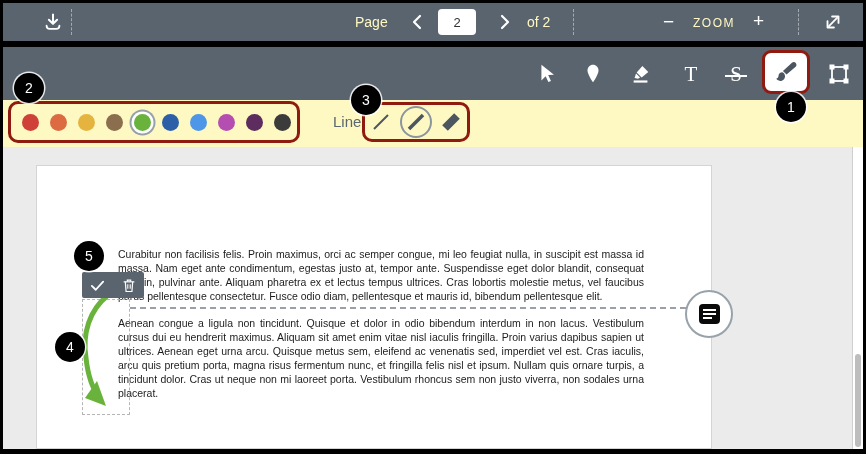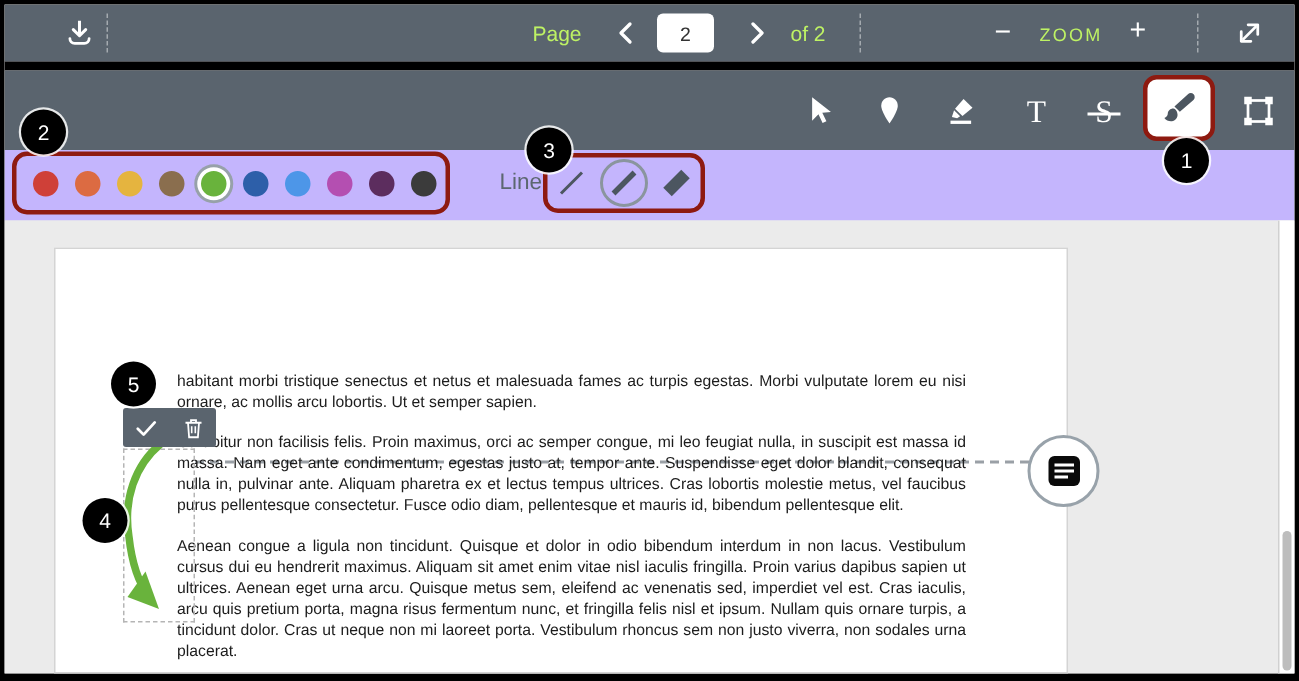--- a/index.html
+++ b/index.html
@@ -3,39 +3,39 @@
 <meta charset="utf-8">
 <style>
   * { margin:0; padding:0; box-sizing:border-box; }
   body { font-family:"Liberation Sans", sans-serif; background:#fff; }
   .stage { position:relative; width:866px; height:454px; background:#000; overflow:hidden; }
   .inner { position:absolute; left:3px; top:3px; width:860px; height:446px; background:#ebebeb; overflow:hidden; }
 
   
   .toolbar-top { position:absolute; left:0; top:0; width:100%; height:38px; background:#5a646e; }
   .toolbar-top .sep { position:absolute; top:6px; height:26px; width:0; border-left:1px dashed rgba(255,255,255,.45); }
-  .tt-label { position:absolute; color:#bef264; font-size:14px; }
+  .tt-label { position:absolute; color:#fef9c3; font-size:14px; }
   .page-input { position:absolute; left:435px; top:6px; width:38px; height:26px; border:none; border-radius:4px;
     background:#fff; color:#333; font-size:13px; text-align:center; font-family:"Liberation Sans",sans-serif; }
   .chev { position:absolute; top:11px; }
   .zoom-glyph { position:absolute; color:#fff; font-size:19px; font-weight:400; }
 
   
   .black-divider { position:absolute; left:0; top:38px; width:100%; height:6px; background:#000; }
 
   
   .toolbar-tools { position:absolute; left:0; top:44px; width:100%; height:53px; background:#5a646e; }
   .tool { position:absolute; top:15px; width:24px; height:24px; display:flex; align-items:center; justify-content:center; }
   .tool-letter { color:#fff; font-family:"Liberation Serif", serif; font-size:21px; }
   .strike-wrap { position:relative; }
   .brush-btn { position:absolute; left:759px; top:3px; width:48px; height:44px; background:#fff;
     border:3px solid #8e1a10; border-radius:9px; display:flex; align-items:center; justify-content:center; }
 
   
-  .options-row { position:absolute; left:0; top:97px; width:100%; height:47px; background:#c4b5fd; }
+  .options-row { position:absolute; left:0; top:97px; width:100%; height:47px; background:#fef9c3; }
   .palette-box { position:absolute; left:5px; top:1px; width:292px; height:42px; border:3px solid #8e1a10;
     border-radius:10px; display:flex; align-items:center; gap:11px; padding-left:11px; }
   .swatch { width:17px; height:17px; border-radius:50%; flex:0 0 auto; }
   .swatch.selected { box-shadow:0 0 0 2.5px #fff, 0 0 0 4.5px #97a1a9; }
   .line-label { position:absolute; left:330px; top:13px; font-size:15px; color:#5c6770; }
   .line-box { position:absolute; left:359px; top:2px; width:108px; height:40px; border:3px solid #8e1a10;
     border-radius:10px; display:flex; align-items:center; justify-content:center; gap:6px; }
   .line-opt { width:26px; height:26px; display:flex; align-items:center; justify-content:center; }
   .line-opt.ringed { width:32px; height:32px; border:2px solid #8a959e; border-radius:50%; }
 
@@ -186,21 +186,20 @@
           <svg width="22" height="22" viewBox="0 0 22 22">
             <line x1="5" y1="17" x2="17" y2="5" stroke="#4c5660" stroke-width="8"></line>
           </svg>
         </div>
       </div>
     </div>
 
     <div class="viewport">
       <div class="doc-page">
         <div class="doc-text">
-          <p>habitant morbi tristique senectus et netus et malesuada fames ac turpis egestas. Morbi vulputate lorem eu nisi ornare, ac mollis arcu lobortis. Ut et semper sapien.</p>
           <p>Curabitur non facilisis felis. Proin maximus, orci ac semper congue, mi leo feugiat nulla, in suscipit est massa id massa. Nam eget ante condimentum, egestas justo at, tempor ante. Suspendisse eget dolor blandit, consequat nulla in, pulvinar ante. Aliquam pharetra ex et lectus tempus ultrices. Cras lobortis molestie metus, vel faucibus purus pellentesque consectetur. Fusce odio diam, pellentesque et mauris id, bibendum pellentesque elit.</p>
           <p>Aenean congue a ligula non tincidunt. Quisque et dolor in odio bibendum interdum in non lacus. Vestibulum cursus dui eu hendrerit maximus. Aliquam sit amet enim vitae nisl iaculis fringilla. Proin varius dapibus sapien ut ultrices. Aenean eget urna arcu. Quisque metus sem, eleifend ac venenatis sed, imperdiet vel est. Cras iaculis, arcu quis pretium porta, magna risus fermentum nunc, et fringilla felis nisl et ipsum. Nullam quis ornare turpis, a tincidunt dolor. Cras ut neque non mi laoreet porta. Vestibulum rhoncus sem non justo viverra, non sodales urna placerat.</p>
         </div>
       </div>
 
       <div class="connector"></div>
 
       <div class="selection-rect"></div>
 
       <svg class="arrow-svg" width="45" height="135" viewBox="0 0 45 135">

